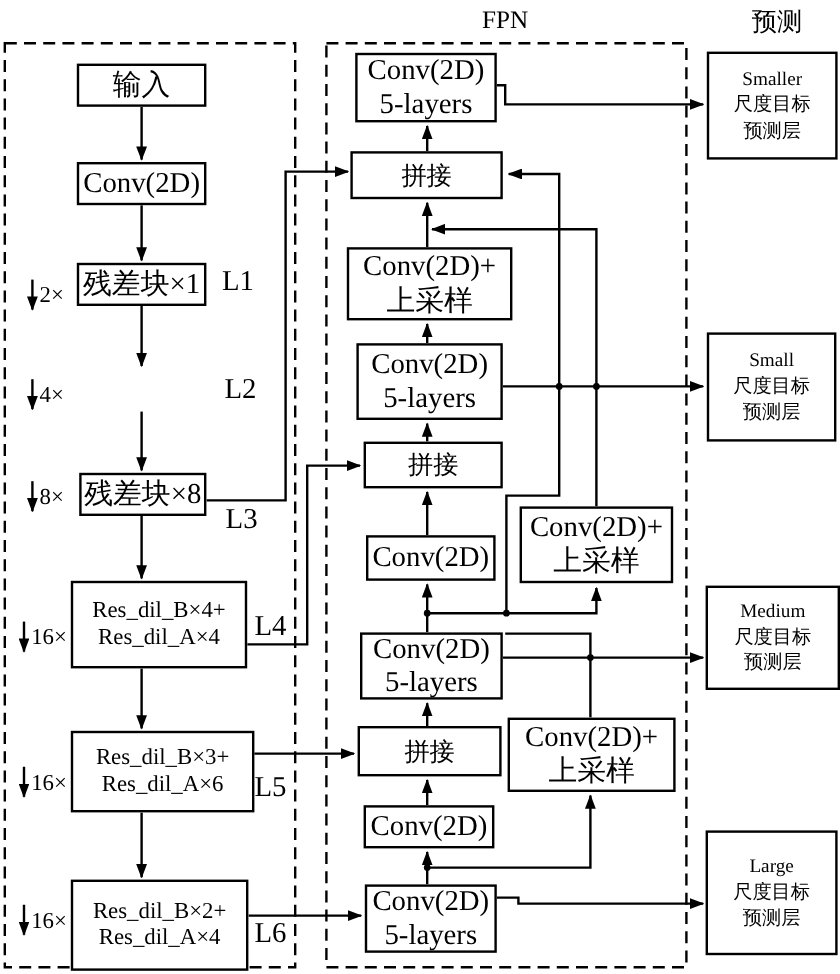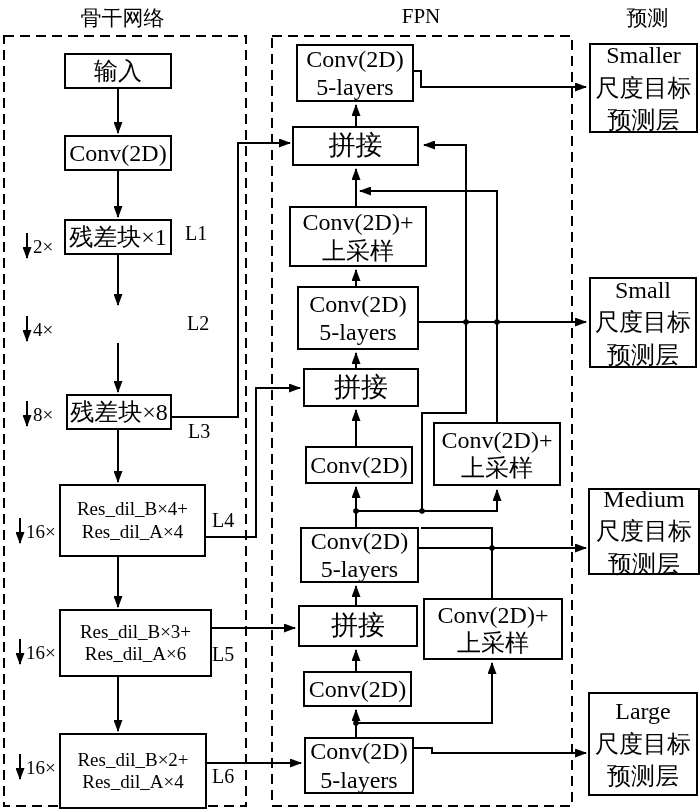--- a/index.html
+++ b/index.html
@@ -9,28 +9,28 @@
   }
   #wires{position:absolute;left:0;top:0;z-index:1;}
   .bx{
     position:absolute;z-index:2;box-sizing:border-box;
     border:2px solid #000;background:#fff;
     display:flex;flex-direction:column;align-items:center;justify-content:center;
     text-align:center;line-height:1.18;
   }
   .bx span{display:block;white-space:nowrap;}
   .f20{font-size:24px;}
-  .f21{font-size:27px;}
+  .f21{font-size:21px;}
   .f19{font-size:19px;}
-  .pred{font-size:24px;line-height:1.35;}
+  .pred{font-size:16px;line-height:1.35;}
   .ttl{
     position:absolute;z-index:2;font-size:21px;text-align:center;white-space:nowrap;
   }
   .stage-lbl{
-    position:absolute;z-index:2;font-size:20px;white-space:nowrap;
+    position:absolute;z-index:2;font-size:24px;white-space:nowrap;
   }
   .ds-lbl{
     position:absolute;z-index:2;font-size:19px;white-space:nowrap;
   }
 </style>
 </head>
 <body>
 
 <div id="stage">
 
@@ -91,21 +91,20 @@
     <g fill="#000">
       <circle cx="356" cy="511" r="2.8"></circle>
       <circle cx="356" cy="723" r="2.8"></circle>
       <circle cx="422" cy="511" r="2.8"></circle>
       <circle cx="466" cy="322" r="2.8"></circle>
       <circle cx="497" cy="322" r="2.8"></circle>
       <circle cx="492" cy="548" r="2.8"></circle>
     </g>
   </svg>
 
-  <div class="ttl" style="left:60px;top:4px;width:125px;">骨干网络</div>
   <div class="ttl" style="left:392px;top:4px;width:58px;">FPN</div>
   <div class="ttl" style="left:620px;top:4px;width:55px;">预测</div>
 
   <div class="bx f20" style="left:64px;top:53px;width:108px;height:36px;">
     <span>输入</span>
     </div>
   <div class="bx f20" style="left:64px;top:135px;width:108px;height:36px;">
     <span>Conv(2D)</span>
     </div>
   <div class="bx f20" style="left:64px;top:219px;width:108px;height:36px;">

